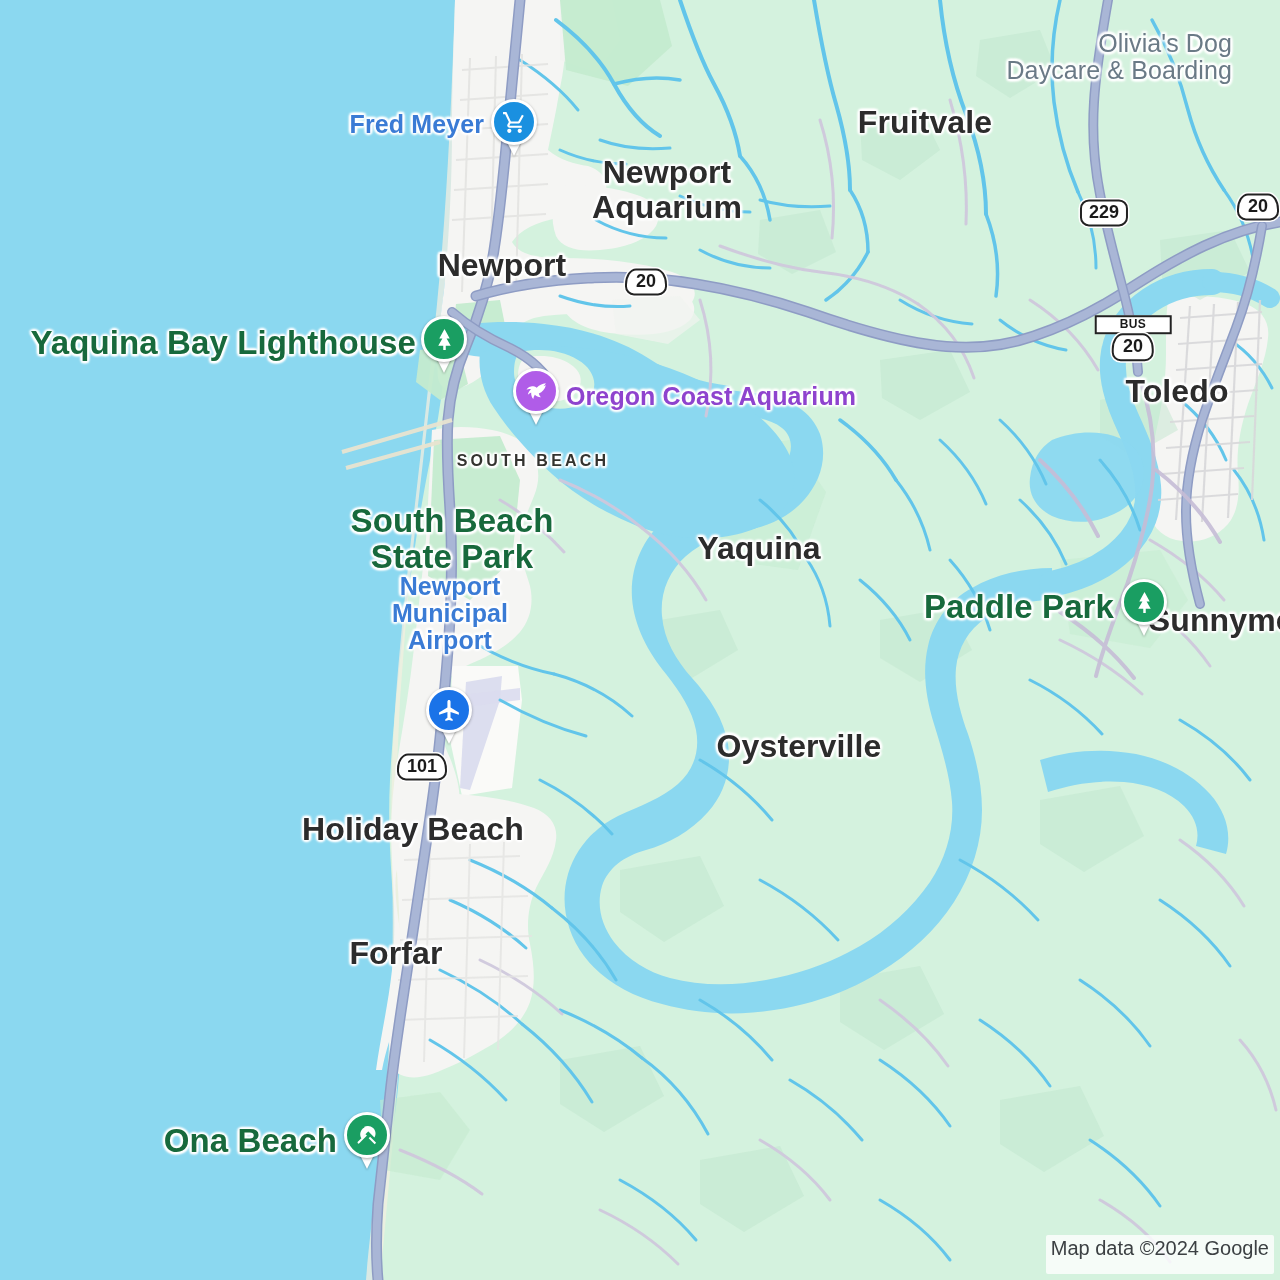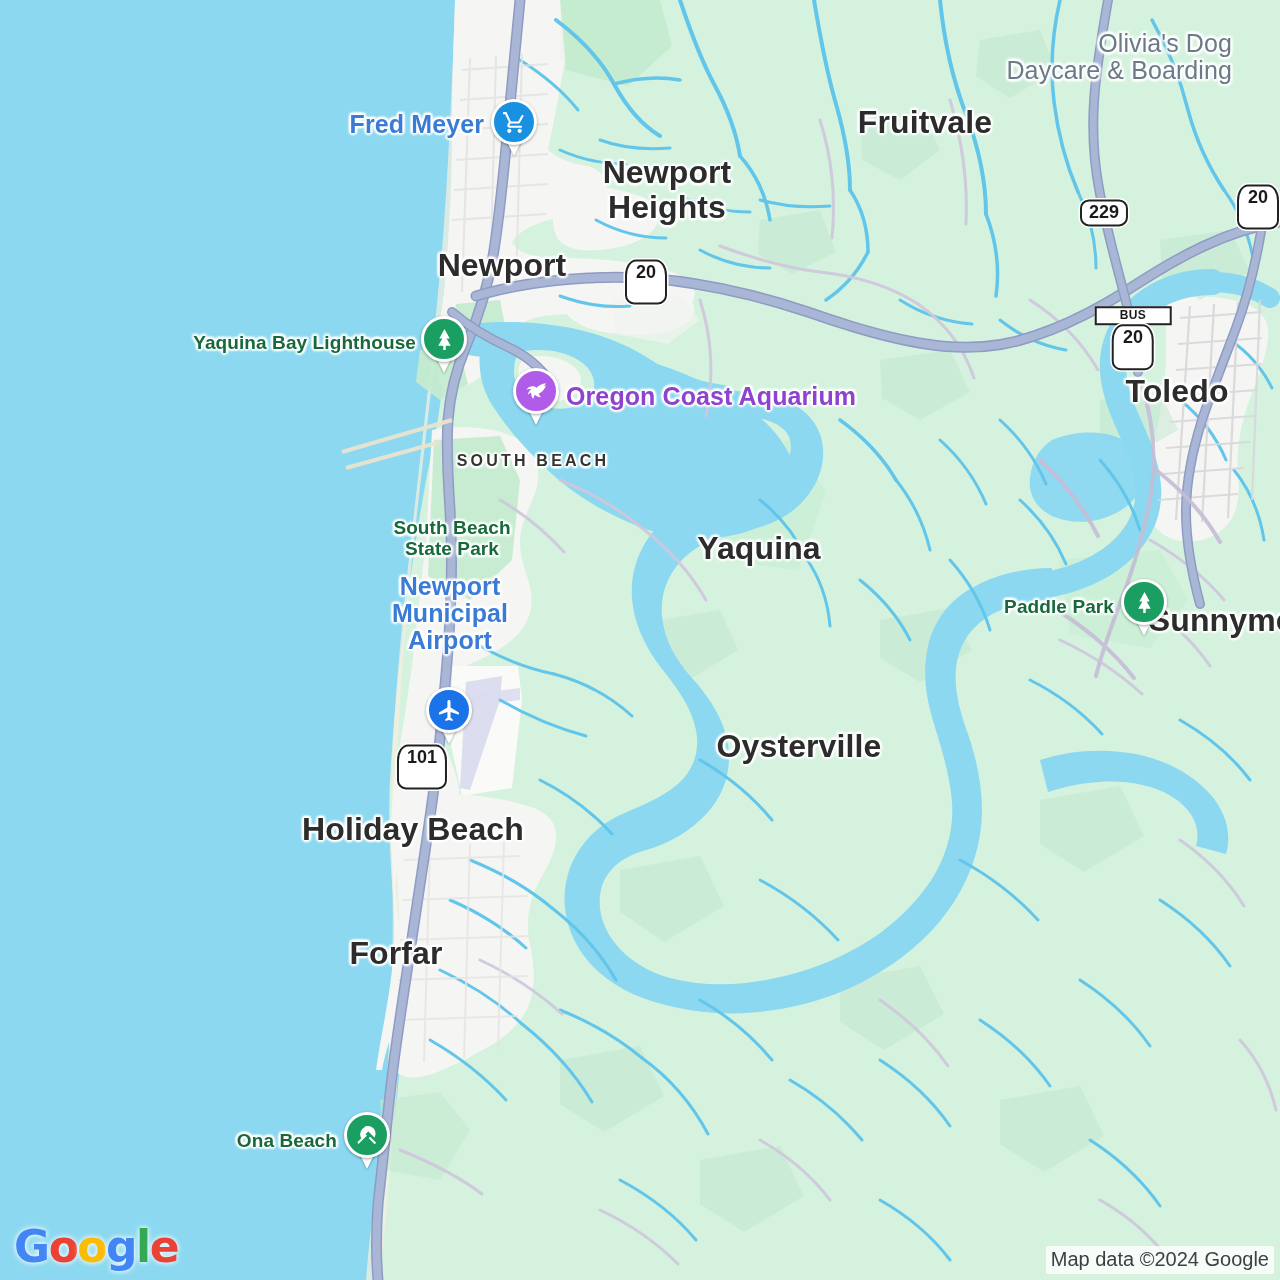--- a/index.html
+++ b/index.html
@@ -32,21 +32,21 @@
     text-shadow: 2px 0 2.2px #fff, -2px 0 2.2px #fff, 0 2px 2.2px #fff, 0 -2px 2.2px #fff,
                  1.6px 1.6px 2.2px #fff, -1.6px 1.6px 2.2px #fff, 1.6px -1.6px 2.2px #fff, -1.6px -1.6px 2.2px #fff;
   }
   .lbl.city.lg { font-size: 32px; }
   .lbl.hood {
     font-size: 16px; font-weight: 700; color: #33332F; letter-spacing: 3.2px;
     text-shadow: 2px 0 2px #fff, -2px 0 2px #fff, 0 2px 2px #fff, 0 -2px 2px #fff,
                  1.5px 1.5px 2px #fff, -1.5px 1.5px 2px #fff, 1.5px -1.5px 2px #fff, -1.5px -1.5px 2px #fff;
   }
   .lbl.park {
-    font-size: 19px; font-weight: 700; color: #17693C;
+    font-size: 33px; font-weight: 700; color: #17693C;
     text-shadow: 2px 0 2.2px #fff, -2px 0 2.2px #fff, 0 2px 2.2px #fff, 0 -2px 2.2px #fff,
                  1.6px 1.6px 2.2px #fff, -1.6px 1.6px 2.2px #fff, 1.6px -1.6px 2.2px #fff, -1.6px -1.6px 2.2px #fff;
   }
   .lbl.shop {
     font-size: 25px; font-weight: 700; color: #3A7BD5;
     text-shadow: 2px 0 2.2px #fff, -2px 0 2.2px #fff, 0 2px 2.2px #fff, 0 -2px 2.2px #fff,
                  1.6px 1.6px 2.2px #fff, -1.6px 1.6px 2.2px #fff, 1.6px -1.6px 2.2px #fff, -1.6px -1.6px 2.2px #fff;
   }
   .lbl.attr {
     font-size: 25px; font-weight: 700; color: #8E43CE;
@@ -93,21 +93,21 @@
     position: absolute;
     transform: translate(-50%, -50%);
     display: flex; flex-direction: column; align-items: center;
     pointer-events: none;
   }
   .shield-us {
     background: #fff;
     border: 2.5px solid #222;
     color: #1A1A1A;
     font-size: 18px; font-weight: 700;
-    padding: 1px 8px 20px;
+    padding: 1px 8px 2px;
     min-width: 42px;
     text-align: center;
     border-radius: 11px 11px 9px 9px / 16px 16px 9px 9px;
     line-height: 1.12;
     box-shadow: 0 0 0 1.5px #fff;
   }
   .shield-state {
     background: #fff;
     border: 2.5px solid #222;
     color: #1A1A1A;
@@ -145,21 +145,21 @@
   #google-logo .g4 { color: #4285F4; }
   #google-logo .g5 { color: #34A853; }
   #google-logo .g6 { color: #EA4335; }
 
   #map-attribution {
     position: absolute;
     right: 6px; bottom: 6px;
     font-size: 20px;
     color: #3C4043;
     background: rgba(255,255,255,0.78);
-    padding: 2px 5px 3px;
+    padding: 2px 5px 14px;
     border-radius: 2px;
     white-space: nowrap;
   }
 </style>
 </head>
 <body>
 
 <div id="map-root">
 
   <svg id="map-canvas" viewBox="0 0 1280 1280" xmlns="http://www.w3.org/2000/svg" aria-hidden="true">
@@ -593,21 +593,21 @@
         <path d="M 1040,460 C 1064,482 1084,508 1098,536"></path>
         <path d="M 1156,470 C 1182,490 1204,514 1220,542"></path>
         <path d="M 1060,612 C 1088,630 1114,652 1134,678"></path>
       </g>
 
     </g>
   </svg>
 
   <div id="overlay">
       <div class="lbl city ctr lg" style="left: 925px; top: 122px; transform: translate(-50%, -50%);"><div>Fruitvale</div></div>
-      <div class="lbl city ctr lg" style="left: 667px; top: 190px; transform: translate(-50%, -50%);"><div>Newport</div><div>Heights</div></div>
+      <div class="lbl city ctr lg" style="left: 667px; top: 190px; transform: translate(-50%, -50%);"><div>Newport</div><div>Aquarium</div></div>
       <div class="lbl city ctr lg" style="left: 502px; top: 265px; transform: translate(-50%, -50%);"><div>Newport</div></div>
       <div class="lbl city ctr lg" style="left: 1177px; top: 391px; transform: translate(-50%, -50%); text-align: center;"><div>Toledo</div></div>
       <div class="lbl city ctr lg" style="left: 759px; top: 548px; transform: translate(-50%, -50%);"><div>Yaquina</div></div>
       <div class="lbl city ctr lg" style="left: 1240px; top: 620px; transform: translate(-50%, -50%);"><div>Sunnymead</div></div>
       <div class="lbl city ctr lg" style="left: 799px; top: 746px; transform: translate(-50%, -50%);"><div>Oysterville</div></div>
       <div class="lbl city ctr lg" style="left: 413px; top: 829px; transform: translate(-50%, -50%);"><div>Holiday Beach</div></div>
       <div class="lbl city ctr lg" style="left: 396px; top: 953px; transform: translate(-50%, -50%);"><div>Forfar</div></div>
       <div class="lbl hood ctr" style="left: 533px; top: 461px; transform: translate(-50%, -50%);"><div>SOUTH BEACH</div></div>
       <div class="lbl park rgt" style="left: 416px; top: 343px; transform: translate(-100%, -50%);"><div>Yaquina Bay Lighthouse</div></div>
       <div class="lbl park ctr" style="left: 452px; top: 539px; transform: translate(-50%, -50%);"><div>South Beach</div><div>State Park</div></div>
@@ -676,19 +676,16 @@
       </div>
       <div class="shield" style="left: 1133px; top: 338px;">
         <div class="shield-bus">BUS</div>
         <div class="shield-us">20</div>
       </div>
       <div class="shield" style="left: 422px; top: 767px;">
         <div class="shield-us">101</div>
       </div>
     </div>
 
-  <div id="google-logo">
-    <span class="g1">G</span><span class="g2">o</span><span class="g3">o</span><span class="g4">g</span><span class="g5">l</span><span class="g6">e</span>
-  </div>
 
   <div id="map-attribution">Map data ©2024 Google</div>
 
 </div>
 
 </body></html>

